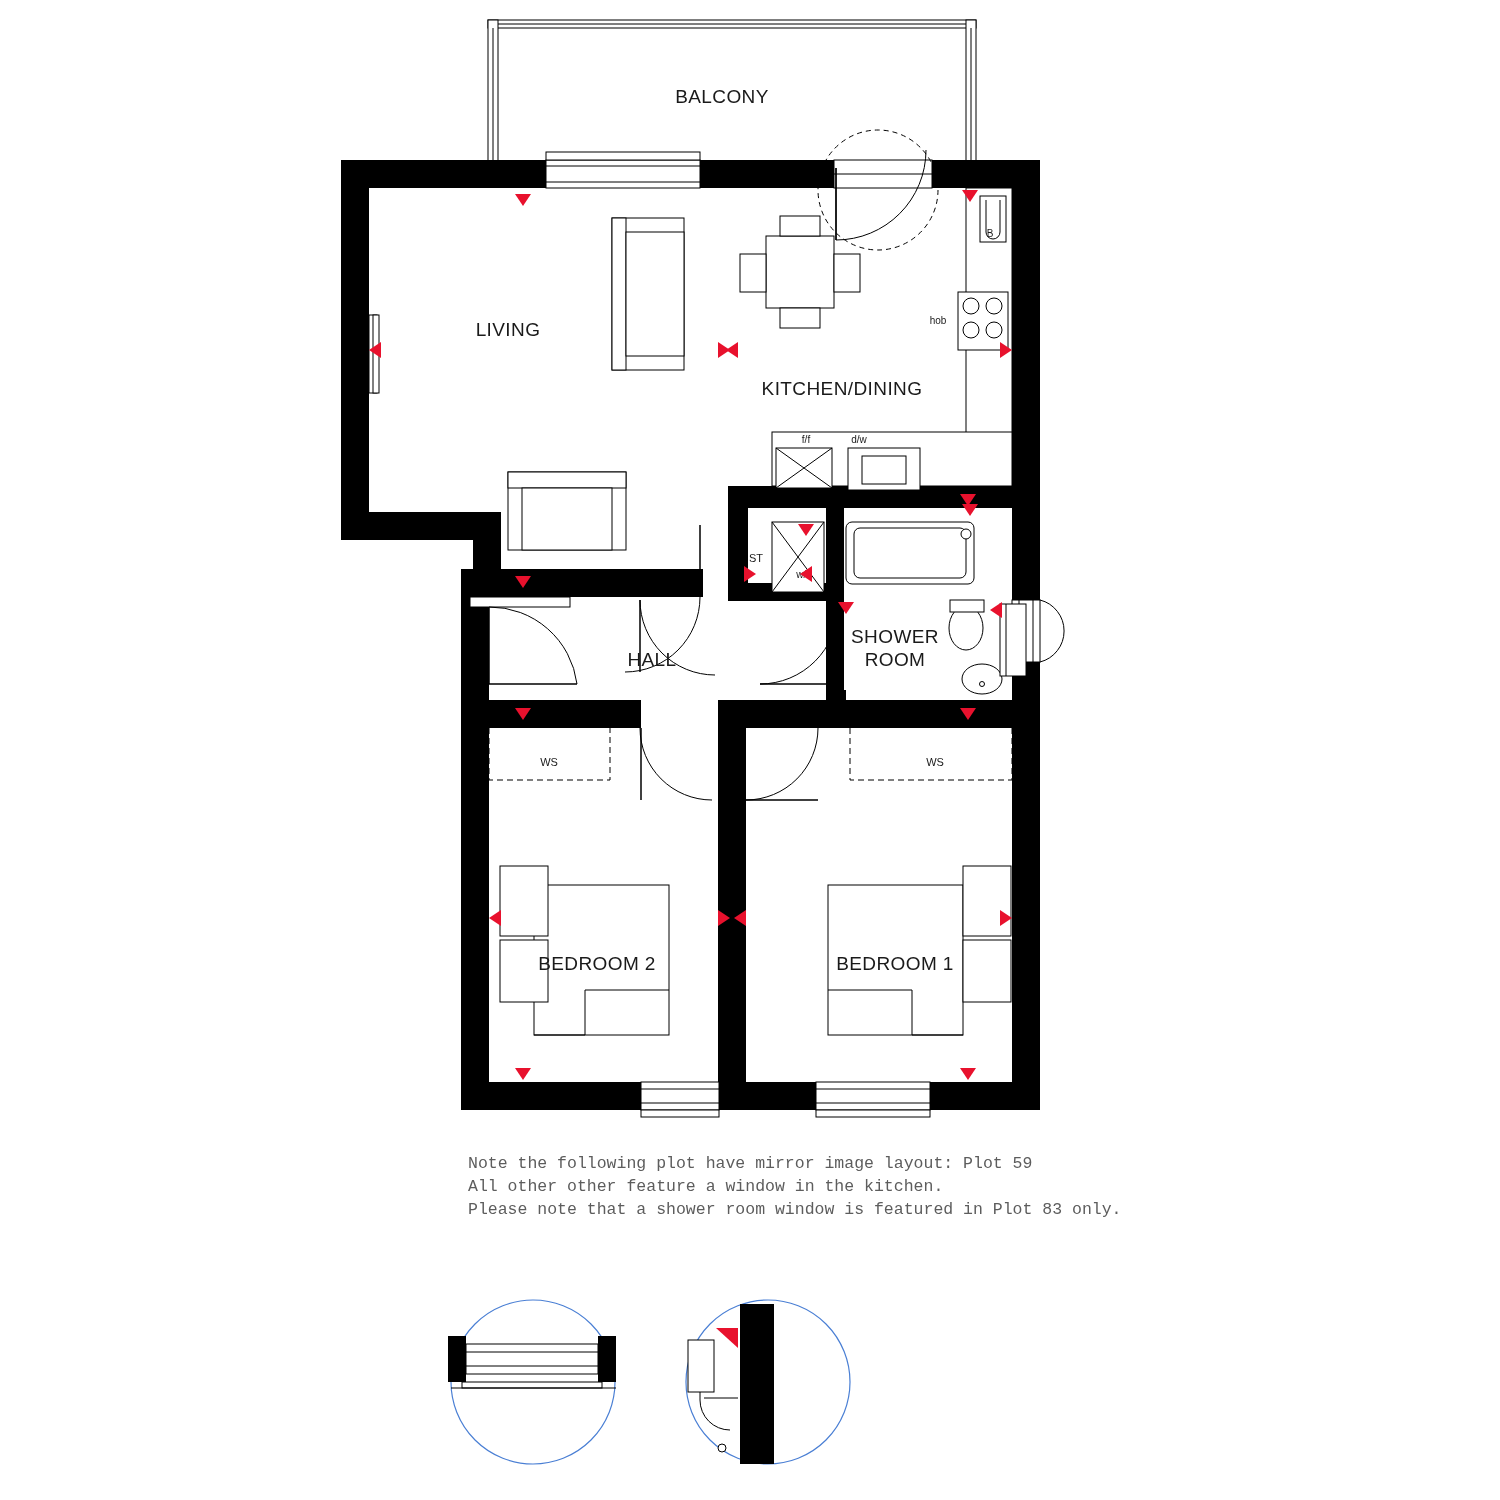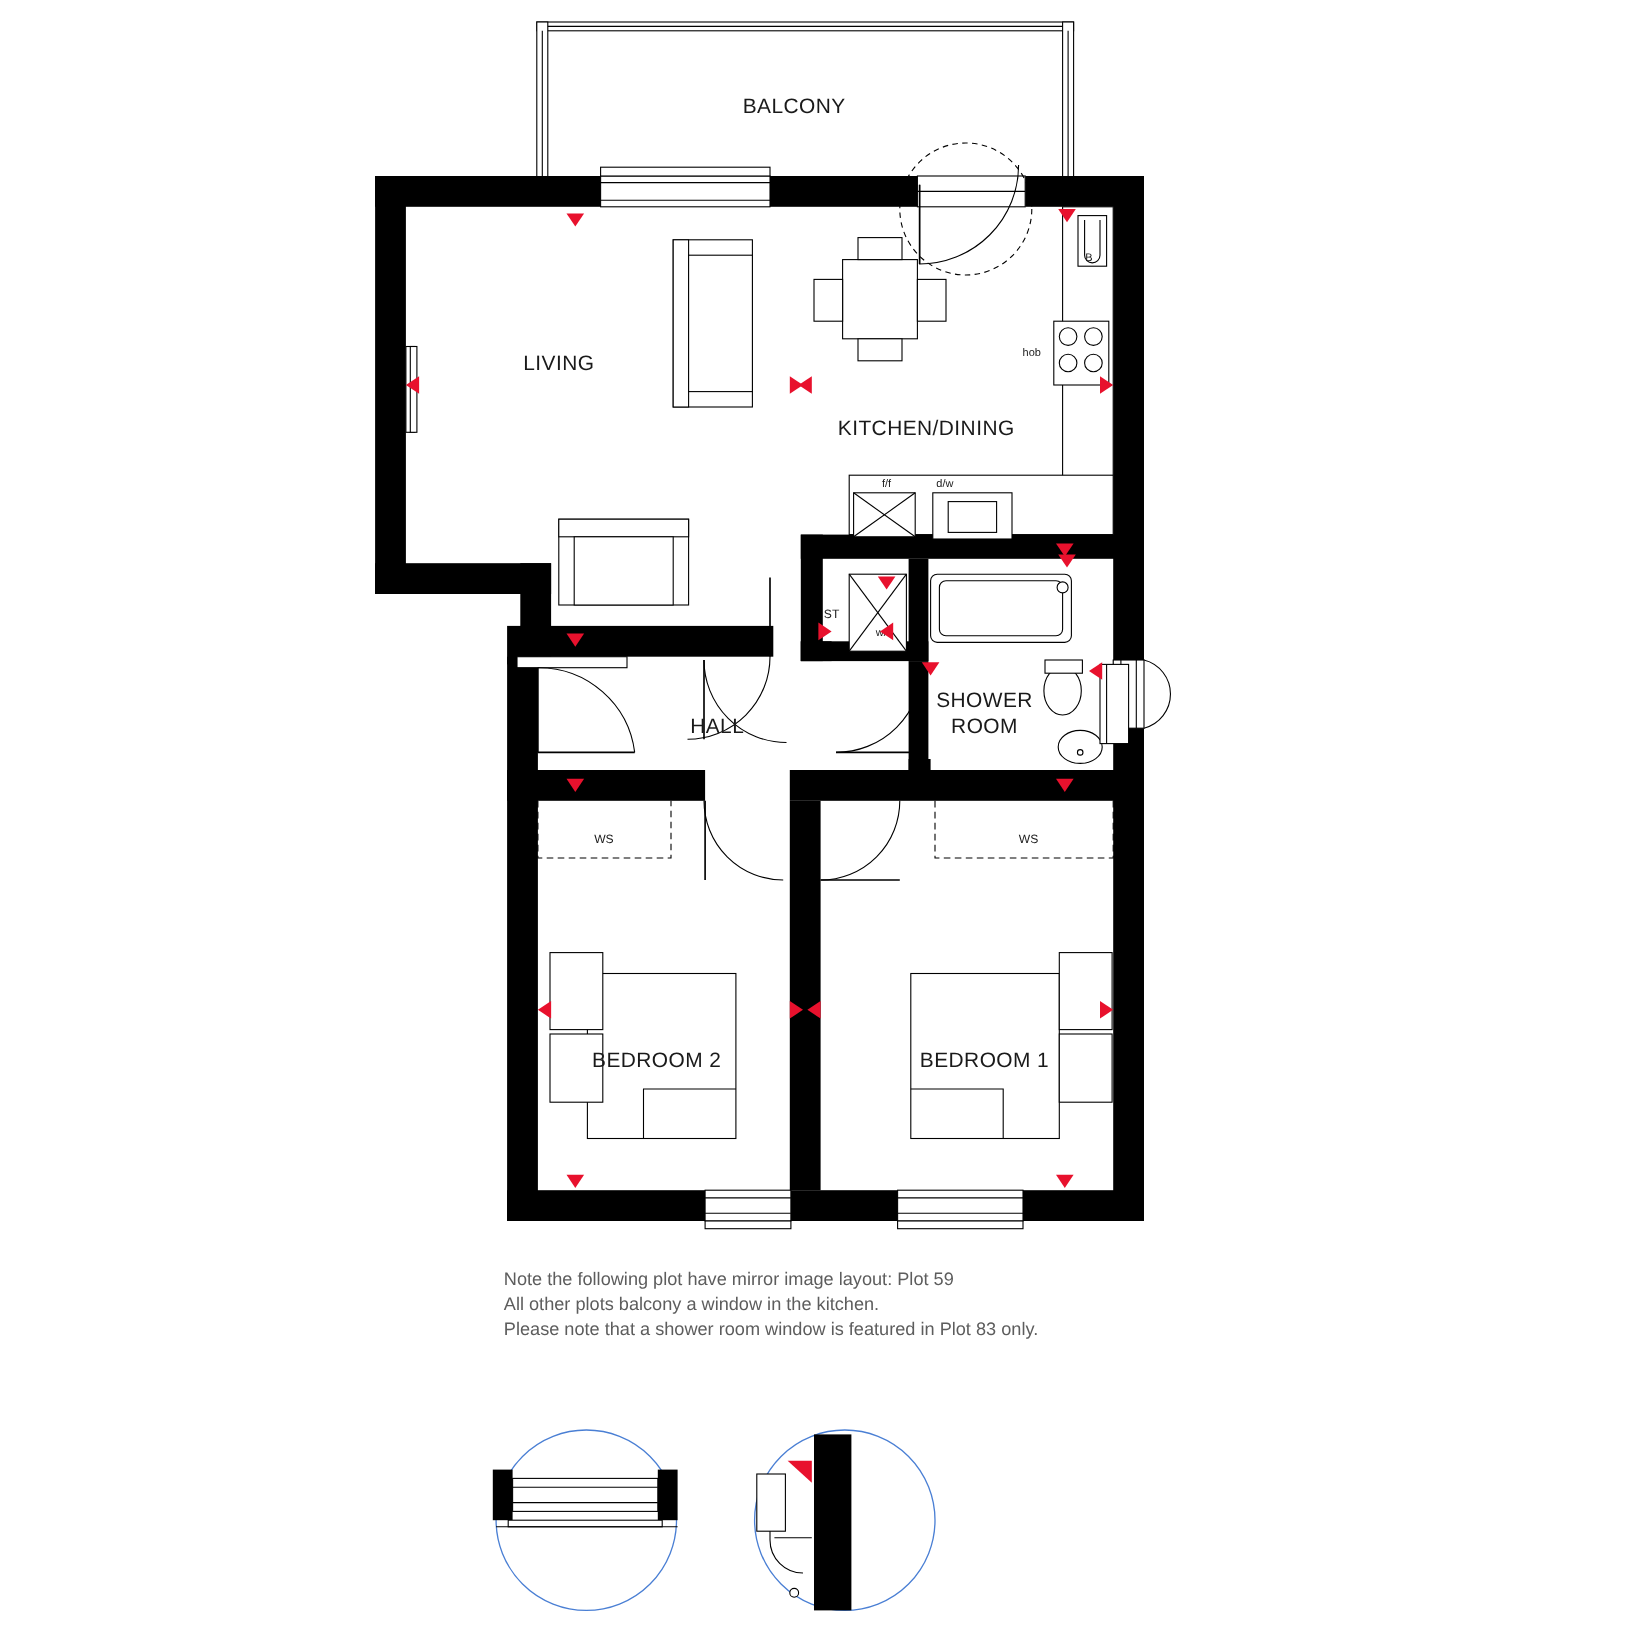--- a/index.html
+++ b/index.html
@@ -50,24 +50,24 @@
   .wall { fill: #000000; }
   .thin { fill: none; stroke: #000000; stroke-width: 1; }
   .thin15 { fill: none; stroke: #000000; stroke-width: 1.5; }
   .fixture { fill: #ffffff; stroke: #000000; stroke-width: 1; }
   .dash { fill: none; stroke: #000000; stroke-width: 1; stroke-dasharray: 6 4; }
   .arrow { fill: #e8112d; }
   .swing { fill: none; stroke: #000000; stroke-width: 1; }
   .circle-detail { fill: none; stroke: #4a7fd4; stroke-width: 1.2; }
   .notes {
     position: absolute;
-    left: 458px;
+    left: 468px;
     top: 1152px;
     width: 700px;
-    font-family: Liberation Sans, sans-serif;
+    font-family: Liberation Mono, monospace;
     font-size: 16.5px;
     line-height: 23px;
     color: #5d5d5d;
     white-space: nowrap;
   }
   .notes div { margin: 0; padding: 0; }
 </style>
 </head>
 <body>
 
@@ -342,17 +342,17 @@
       <path d="M 700 1340 L 700 1400 A 30 30 0 0 0 730 1430" class="thin"></path>
       <rect x="688" y="1340" width="26" height="52" class="fixture"></rect>
       <circle cx="722" cy="1448" r="4" class="fixture"></circle>
       <path d="M 704 1398 L 738 1398" class="thin"></path>
     </g>
 
   </svg>
 
   <div class="notes">
     <div>Note the following plot have mirror image layout: Plot 59</div>
-    <div>All other plots balcony a window in the kitchen.</div>
+    <div>All other other feature a window in the kitchen.</div>
     <div>Please note that a shower room window is featured in Plot 83 only.</div>
   </div>
 
 </div>
 
 </body></html>

